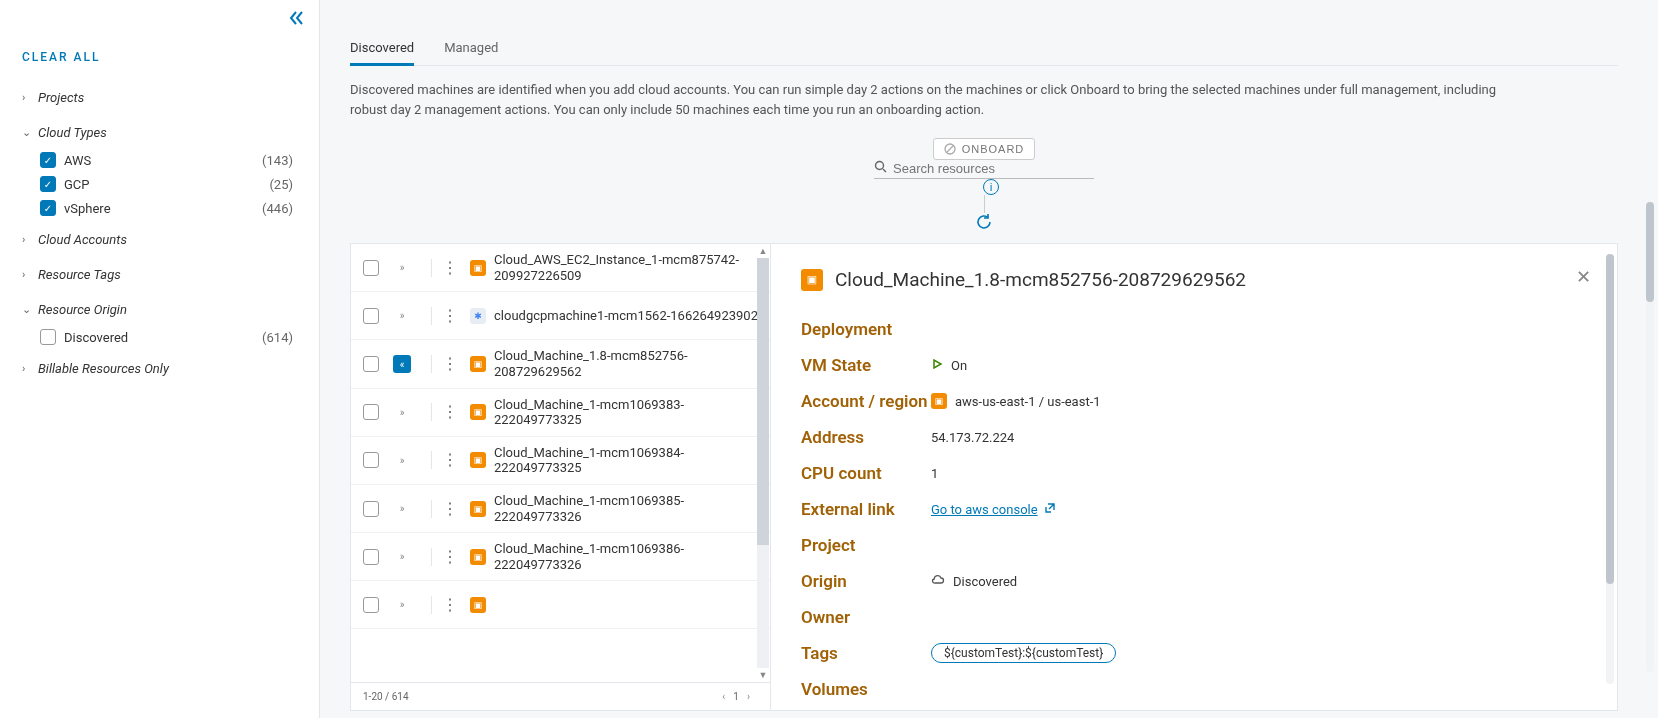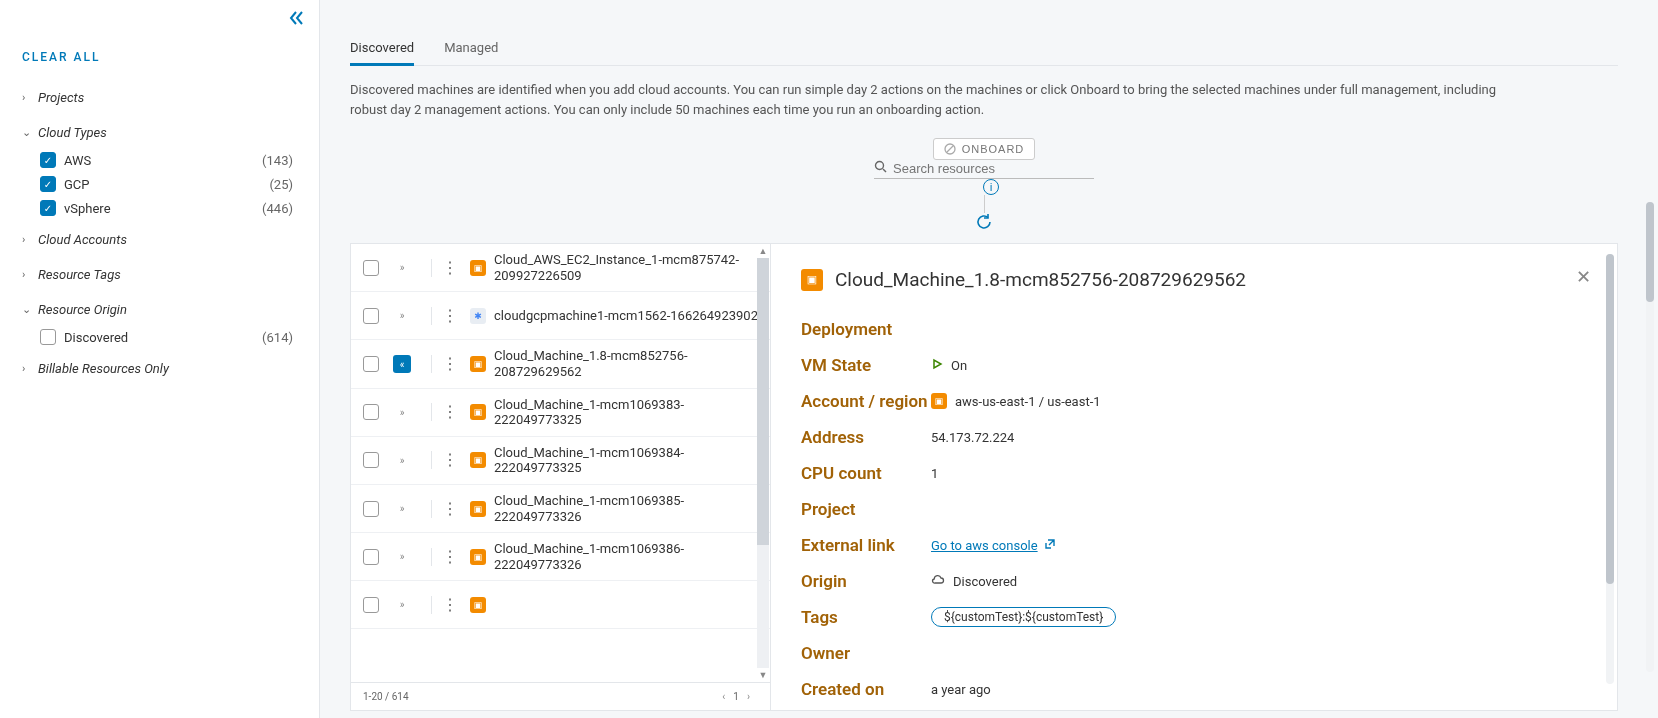--- a/index.html
+++ b/index.html
@@ -584,58 +584,52 @@
               <span>54.173.72.224</span>
             </span>
           </div>
           <div class="prop">
             <span class="prop-label">CPU count</span>
             <span class="prop-value">
               <span>1</span>
             </span>
           </div>
           <div class="prop">
-            <span class="prop-label">Project</span>
-            <span class="prop-value">
-              <span></span>
-            </span>
-          </div>
-          <div class="prop">
             <span class="prop-label">External link</span>
             <span class="prop-value">
               <span class="ext-link">Go to aws console<span><svg width="12" height="12" viewBox="0 0 12 12">
                     <path d="M4 2h6v6M10 2 5 7M2 5v5h5" fill="none" stroke="#0079b8" stroke-width="1.4"></path>
                   </svg></span></span>
+            </span>
+          </div>
+          <div class="prop">
+            <span class="prop-label">Project</span>
+            <span class="prop-value">
+              <span></span>
             </span>
           </div>
           <div class="prop">
             <span class="prop-label">Origin</span>
             <span class="prop-value">
               <span class="cloud-icon"><svg width="14" height="14" viewBox="0 0 14 14">
                   <path d="M4 10h6a2.5 2.5 0 0 0 0-5 3.5 3.5 0 0 0-6.8 1A2 2 0 0 0 4 10z" fill="none" stroke="#555" stroke-width="1.3"></path>
                 </svg></span>
               <span>Discovered</span>
             </span>
           </div>
           <div class="prop">
+            <span class="prop-label">Owner</span>
+            <span class="prop-value">
+              <span></span>
+            </span>
+          </div>
+          <div class="prop">
             <span class="prop-label">Tags</span>
             <span class="prop-value">
               <span class="tag-chip">${customTest}:${customTest}</span>
-            </span>
-          </div>
-          <div class="prop">
-            <span class="prop-label">Owner</span>
-            <span class="prop-value">
-              <span></span>
-            </span>
-          </div>
-          <div class="prop">
-            <span class="prop-label">Created on</span>
-            <span class="prop-value">
-              <span>a year ago</span>
             </span>
           </div>
           <div class="prop">
             <span class="prop-label">Volumes</span>
             <span class="prop-value">
               <span></span>
             </span>
           </div>
         </div>
       <div class="detail-fake-scroll">

